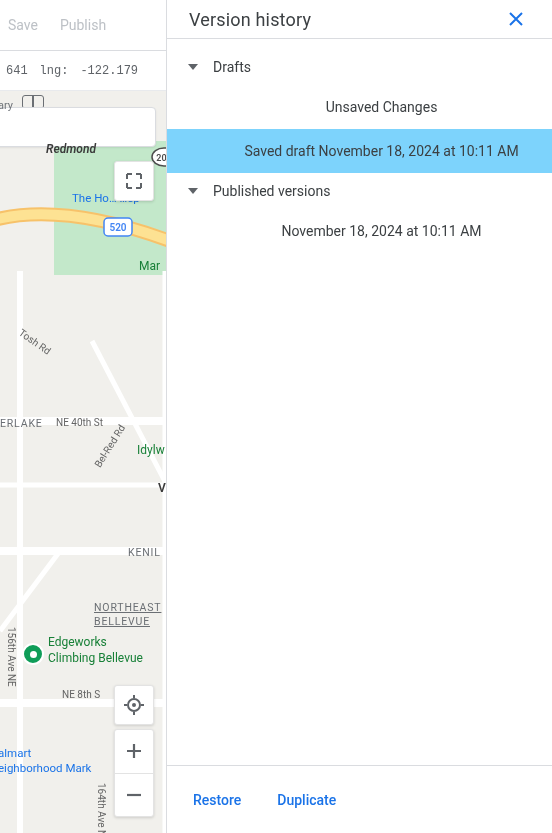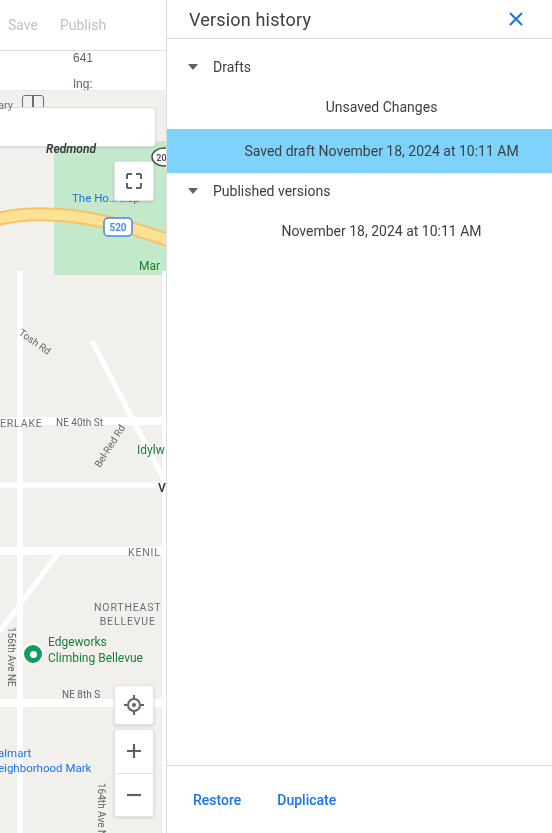--- a/index.html
+++ b/index.html
@@ -27,28 +27,27 @@
     align-items: center;
     padding: 0 8px;
     gap: 22px;
   }
   .toolbar span { color: #bdc1c6; font-size: 14px; cursor: default; }
   .status-bar {
     height: 40px;
     display: flex;
     align-items: center;
     padding: 0 6px;
-    font-family: Liberation Sans, sans-serif;
+    font-family: Liberation Mono, monospace;
     font-size: 12px;
     color: #5f6368;
     gap: 12px;
     border-bottom: 1px solid #e8eaed;
     white-space: nowrap;
     overflow: hidden;
-    flex-direction: column;
   }
   .map-area {
     position: relative;
     width: 166px;
     height: 742px;
     overflow: hidden;
     background: #f1f0ec;
   }
   .map-svg { position:absolute; left:0; top:0; }
   .map-label {
@@ -234,21 +233,21 @@
     <span class="map-label bold" style="top:51px; left:46px;font-style:italic;">Redmond</span>
     <span class="map-label blue" style="top:100px; left:72px; font-size:11.5px;">The Ho…  …ep</span>
     <span class="map-label green" style="top:168px; left:139px;">Mar</span>
     <span class="map-label road rot35" style="top:235px; left:20px;">Tosh Rd</span>
     <span class="map-label caps" style="top:326px; left:0;">ERLAKE</span>
     <span class="map-label road" style="top:326px; left:56px;">NE 40th St</span>
     <span class="map-label road rot-58" style="top:370px; left:97px;">Bel-Red Rd</span>
     <span class="map-label green" style="top:352px; left:137px;">Idylw</span>
     <span class="map-label bold" style="top:390px; left:158px;">V</span>
     <span class="map-label caps" style="top:455px; left:128px;">KENIL</span>
-    <span class="map-label caps" style="top:510px; left:94px; white-space:pre; text-align:center; line-height:1.35;">NORTHEAST
+    <span class="map-label caps" style="top:510px; left:94px; white-space:pre; line-height:1.35;text-decoration:underline;">NORTHEAST
 BELLEVUE</span>
     <span class="map-label green" style="top:544px; left:48px; line-height:1.3; white-space:pre; font-size:12px;">Edgeworks
 Climbing Bellevue</span>
     <div class="poi-marker" style="top:552px; left:22px;"></div>
     <span class="map-label road" style="top:598px; left:62px;">NE 8th S</span>
     <span class="map-label blue" style="top:655px; left:-2px; line-height:1.3; white-space:pre; font-size:11.5px;">almart
 eighborhood Mark</span>
     <span class="map-label road vert" style="top:536px; left:6px;">156th Ave NE</span>
     <span class="map-label road vert" style="top:692px; left:96px;">164th Ave NE</span>
 

